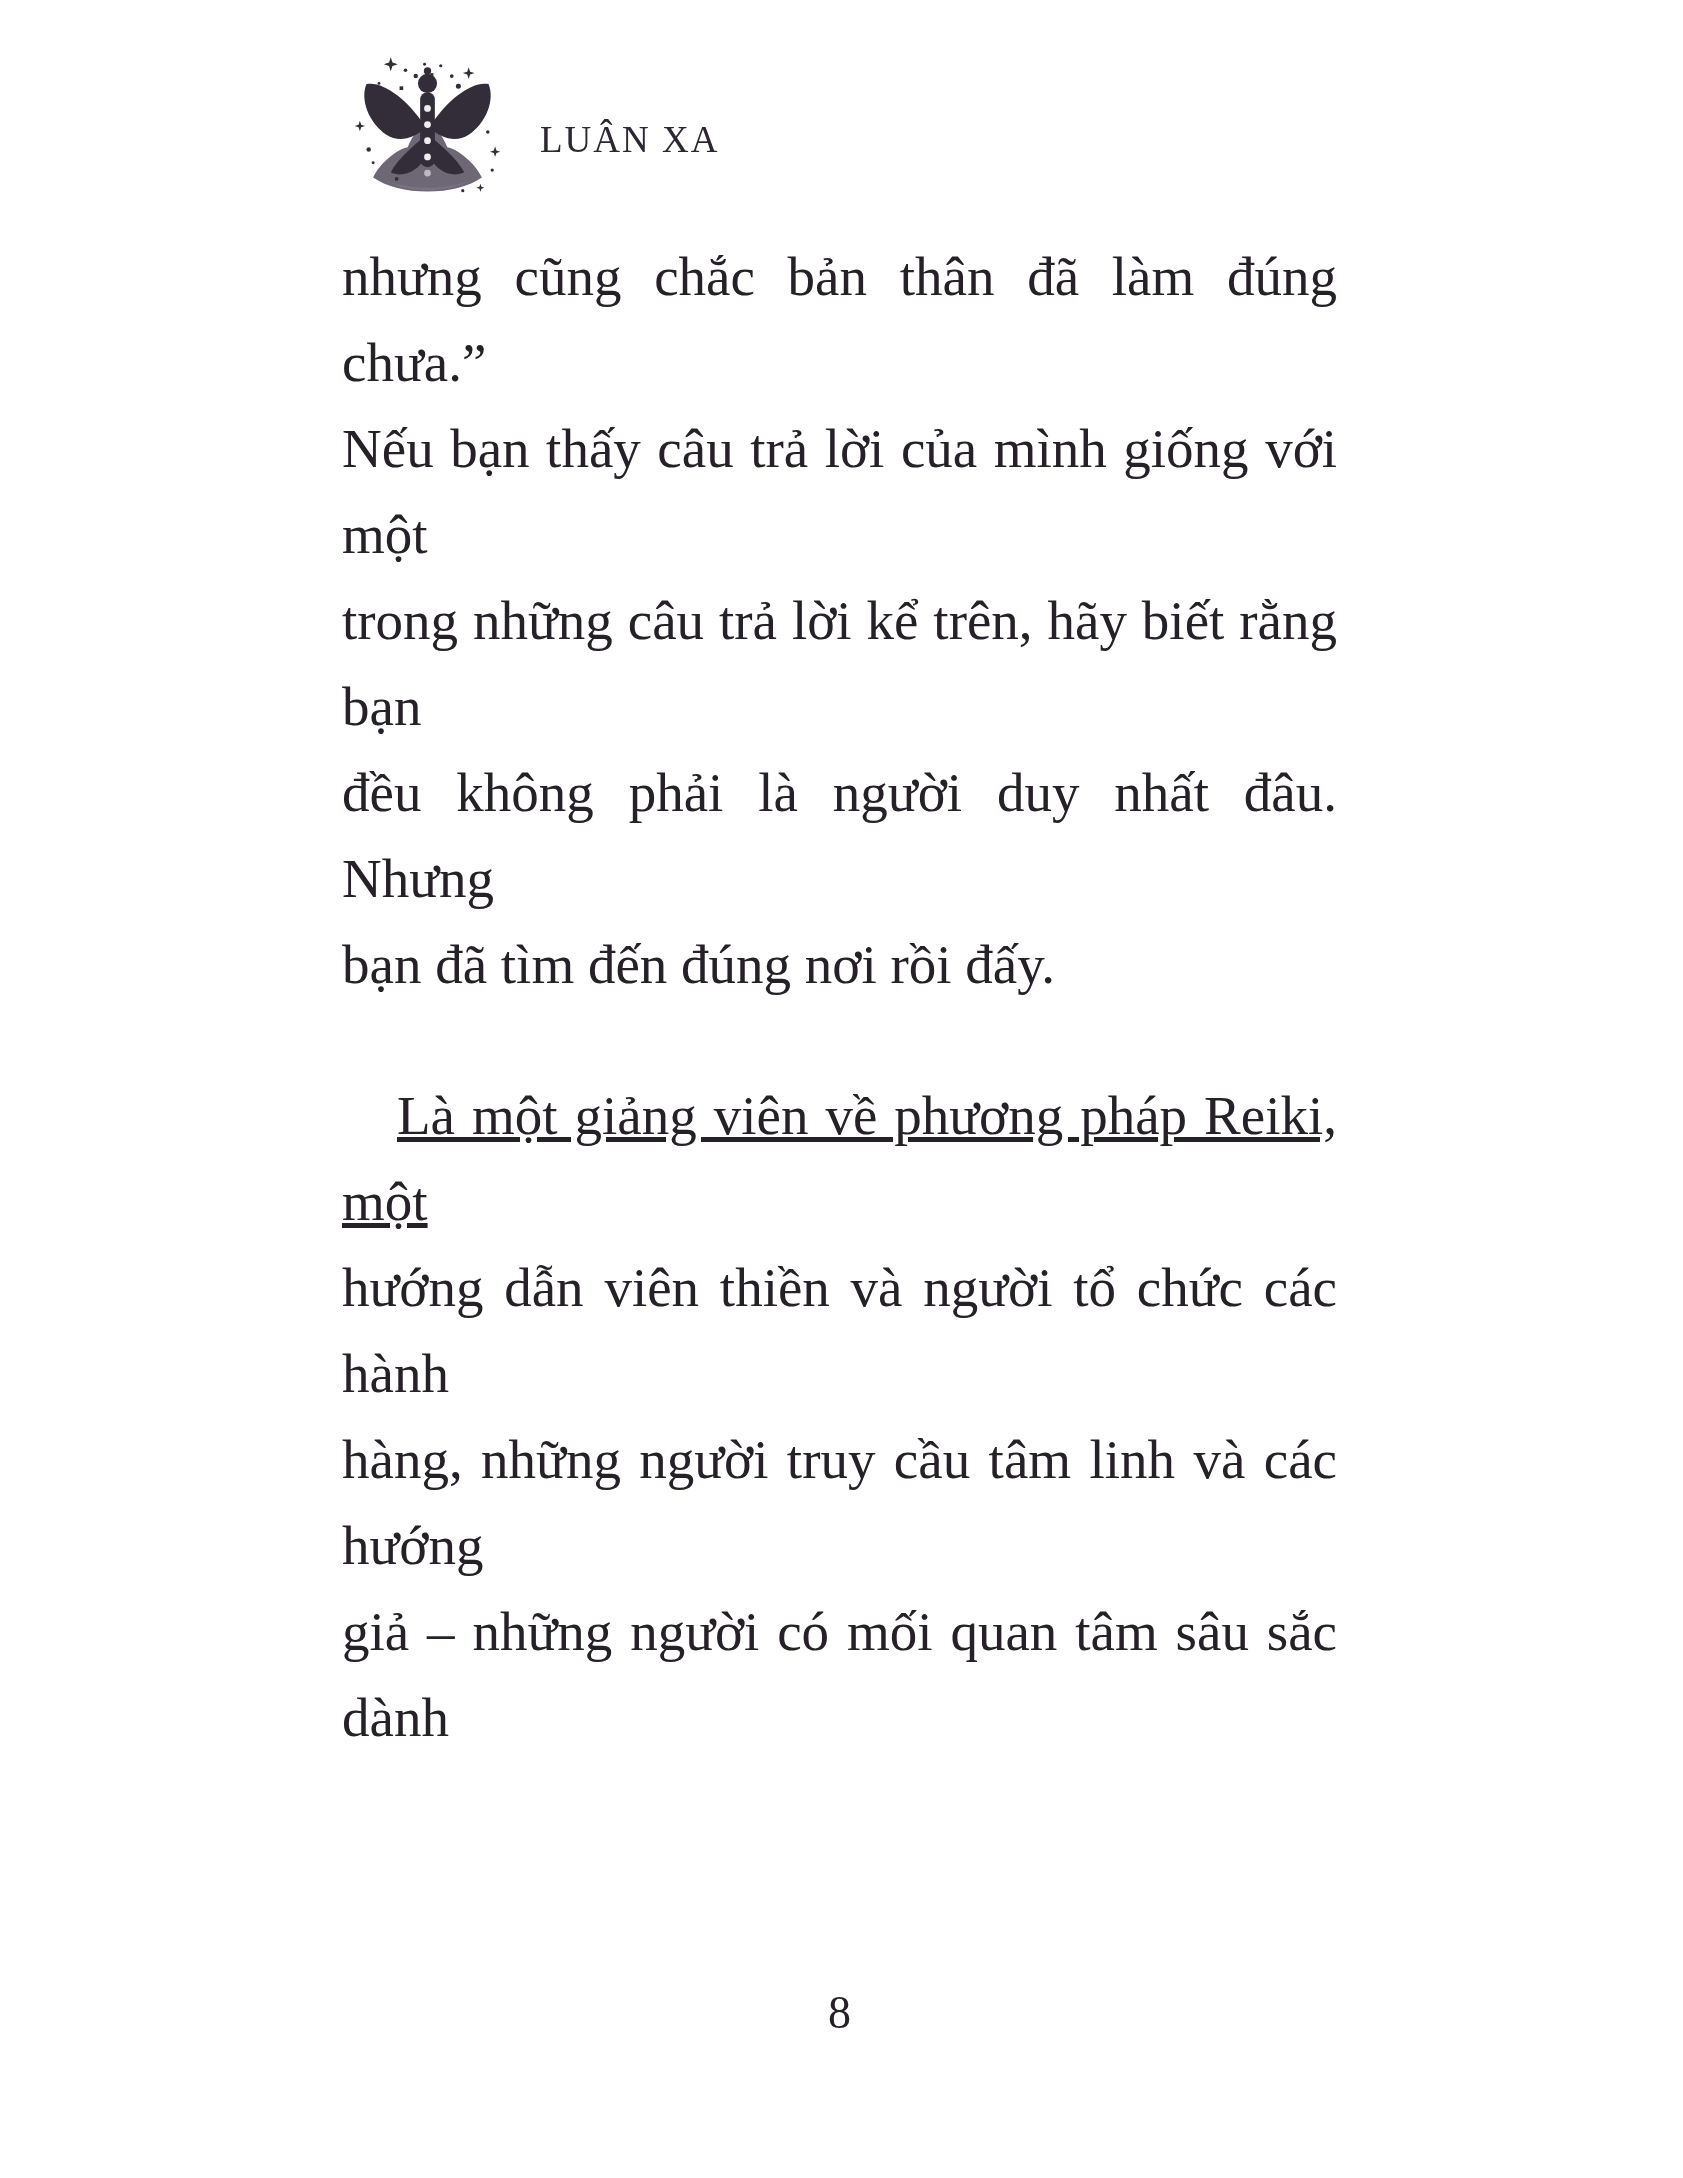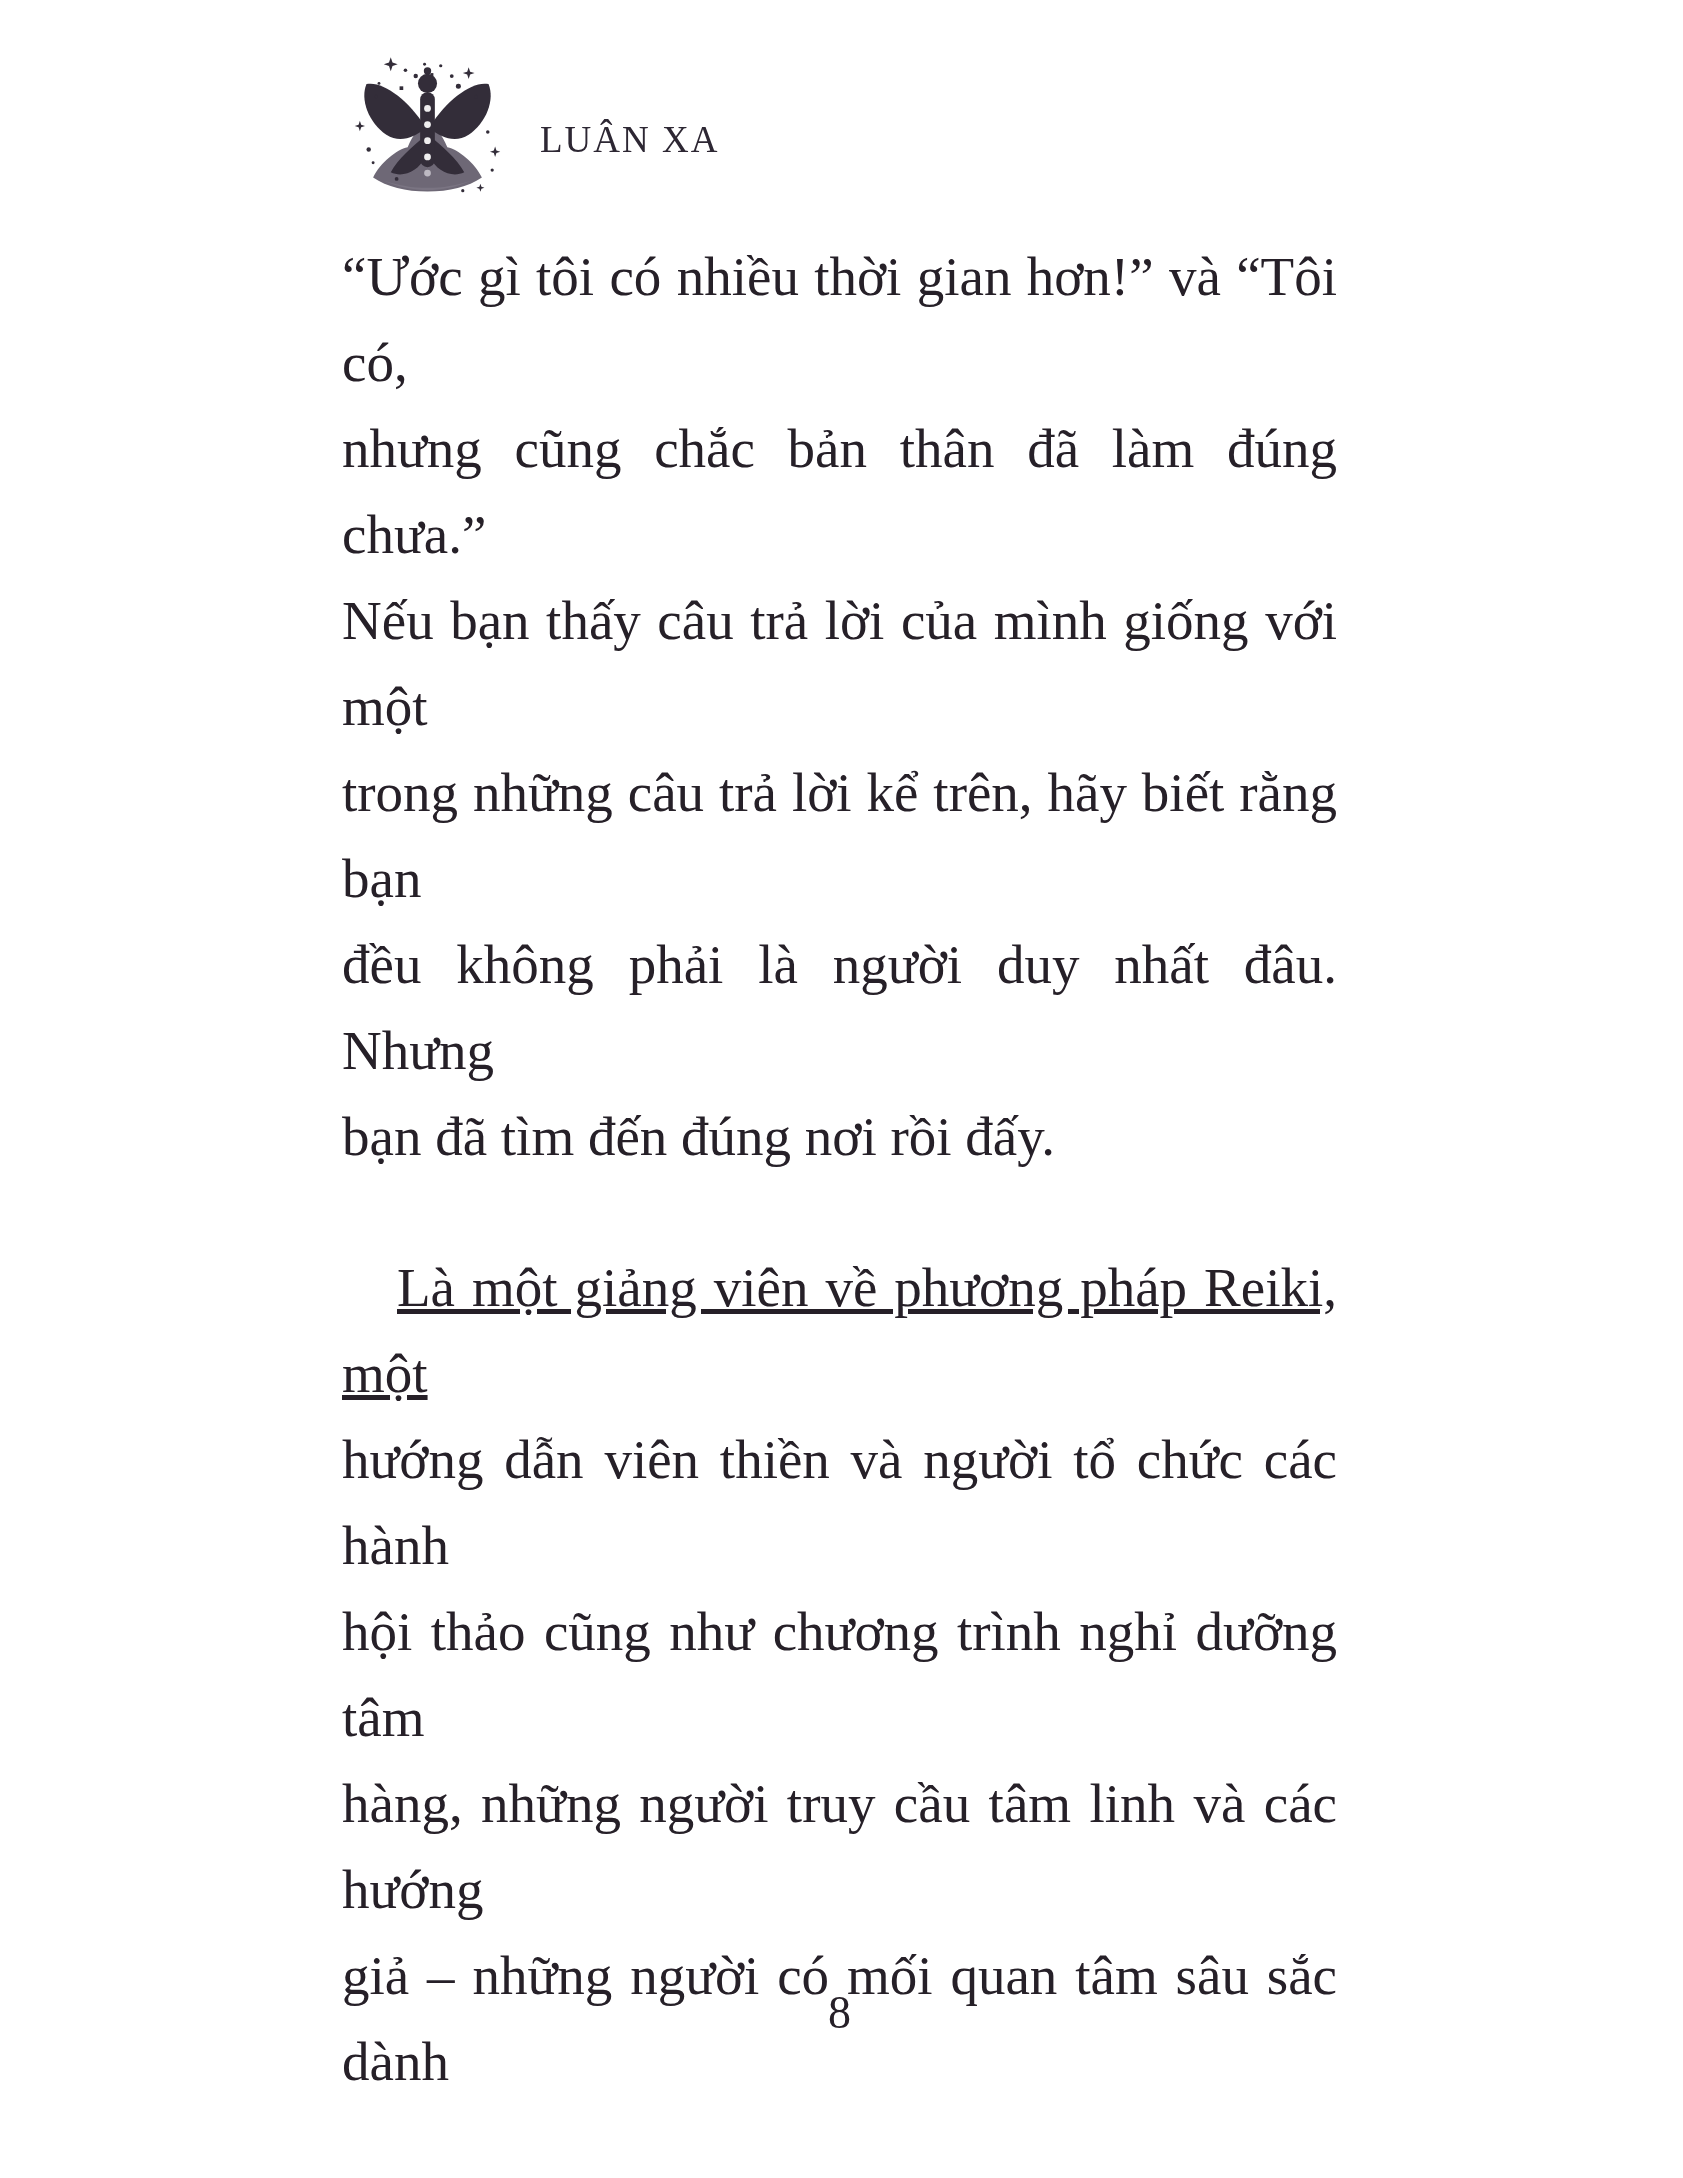--- a/index.html
+++ b/index.html
@@ -120,31 +120,29 @@
           <circle cx="100" cy="140" r="4.6"></circle>
         </g>
         <circle cx="100" cy="162" r="4.6" fill="#bdb9c2"></circle>
       </svg>
     </div>
     <div class="brand">LUÂN XA</div>
   </div>
 
   <div class="text-block">
     <div class="para first">
-      <div class="line">“Ước gì tôi có nhiều thời gian hơn!” và “Tôi có,</div>
       <div class="line">nhưng cũng chắc bản thân đã làm đúng chưa.”</div>
       <div class="line">Nếu bạn thấy câu trả lời của mình giống với một</div>
       <div class="line">trong những câu trả lời kể trên, hãy biết rằng bạn</div>
       <div class="line">đều không phải là người duy nhất đâu. Nhưng</div>
       <div class="line lastline">bạn đã tìm đến đúng nơi rồi đấy.</div>
     </div>
     <div class="para second">
       <div class="line indent">Là một giảng viên về phương pháp Reiki, một</div>
       <div class="line">hướng dẫn viên thiền và người tổ chức các hành</div>
-      <div class="line">hội thảo cũng như chương trình nghỉ dưỡng tâm</div>
       <div class="line">hàng, những người truy cầu tâm linh và các hướng</div>
       <div class="line">giả – những người có mối quan tâm sâu sắc dành</div>
 
     </div>
   </div>
 
   <div class="page-number">8</div>
 
 </div>
 

